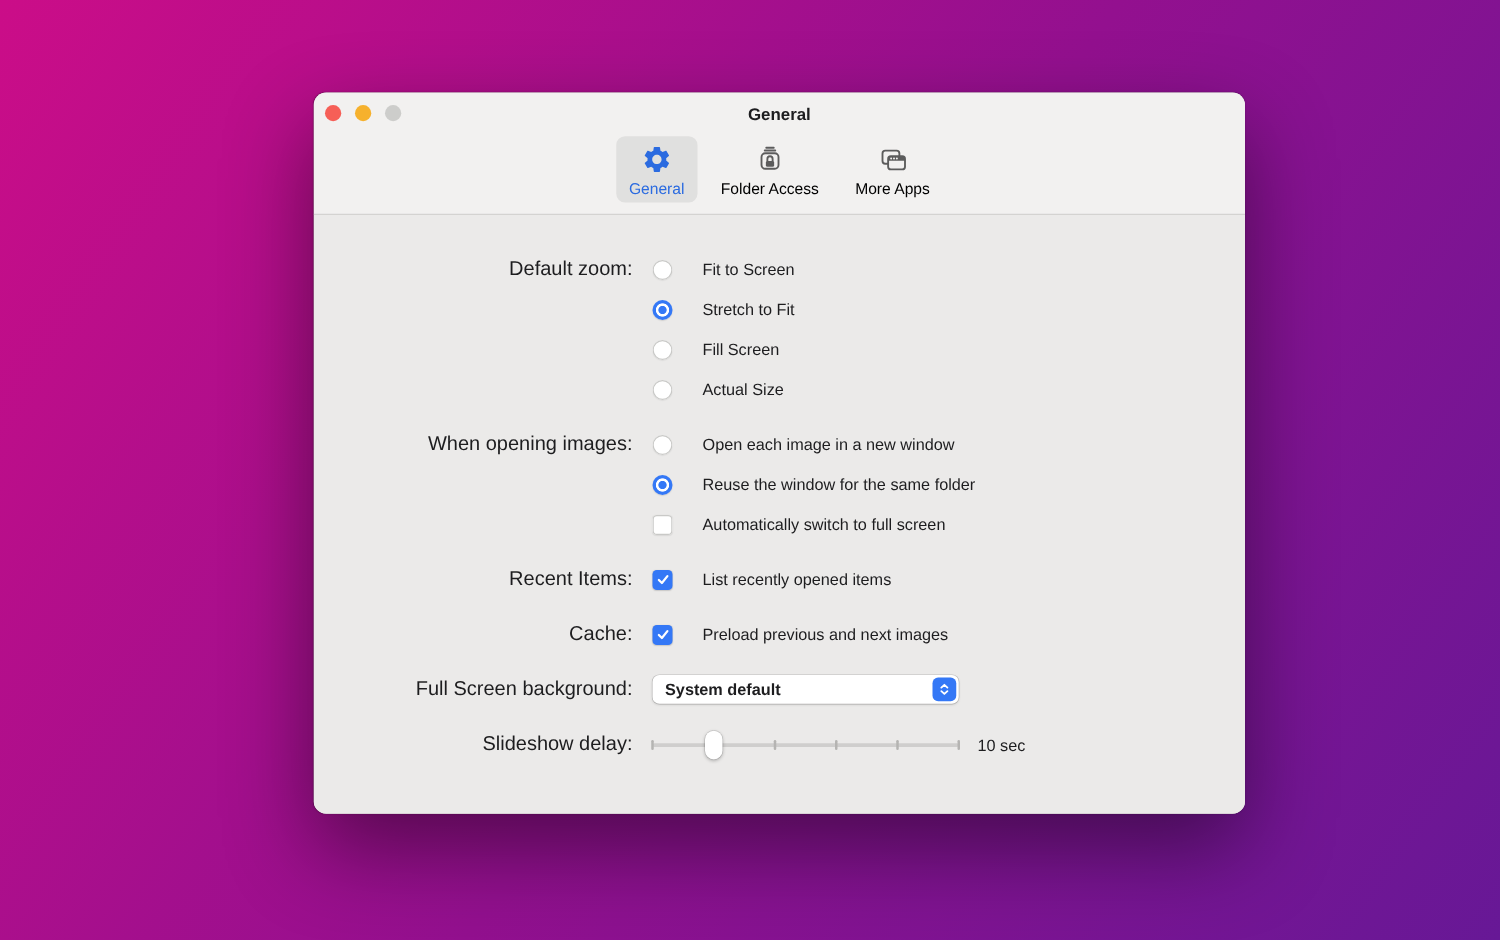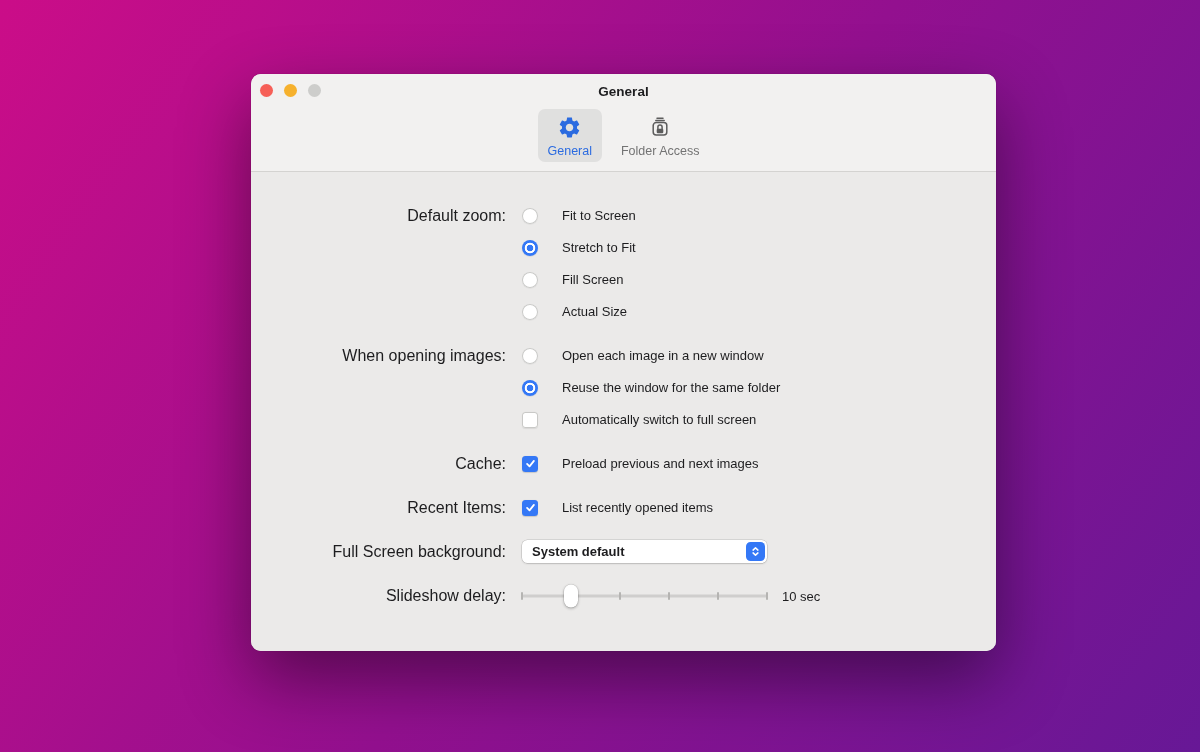--- a/index.html
+++ b/index.html
@@ -29,21 +29,21 @@
   .tl.gray   { background:var(--tl-gray,#cdcdcb); }
   .window-title { text-align:center; font-size:13.5px; font-weight:bold; line-height:36px; }
   .toolbar { height:63px; display:flex; justify-content:center; align-items:flex-start; gap:9px; padding-top:1px; }
   .tab {
     display:flex; flex-direction:column; align-items:center;
     padding:5px 10px 4px; border-radius:7px; cursor:default;
   }
   .tab.selected { background:rgba(0,0,0,.07); }
   .tab-icon { width:27px; height:27px; display:flex; align-items:center; justify-content:center; color:var(--icon-gray,#5c5c5c); }
   .tab.selected .tab-icon { color:var(--icon-blue,#2b6be0); }
-  .tab-label { font-size:12.5px; margin-top:3px; color:#737373; white-space:nowrap; }
+  .tab-label { font-size:12.5px; margin-top:3px; color:#000000; white-space:nowrap; }
   .tab.selected .tab-label { color:var(--icon-blue,#2b6be0); }
   
   .content { flex:1; padding:32px 0 0 36px; background:var(--window-body,#ebeae9); }
   .group { display:flex; margin-top:21px; }
   .group:first-child { margin-top:0; }
   .group-label { width:219px; min-width:219px; text-align:right; font-size:16px; line-height:23px; margin-right:16px; }
   .group-controls { display:flex; flex-direction:column; gap:9px; }
   .option-row { display:flex; align-items:center; height:23px; gap:24px; }
   .option-label { font-size:13px; }
   
@@ -125,20 +125,33 @@
               <path d="M10 3.2h6"></path>
               <path d="M8.8 5.4h8.4"></path>
               <rect x="6.2" y="7.6" width="13.6" height="12.4" rx="3"></rect>
               <path d="M10.9 14v-1.9a2.1 2.1 0 0 1 4.2 0V14"></path>
               <rect x="9.7" y="13.7" width="6.6" height="4.6" rx="1.2" fill="currentColor" stroke="none"></rect>
             </svg>
           </span>
           <span class="tab-label">Folder Access</span>
         </div>
 
+        <div class="tab">
+          <span class="tab-icon">
+            <svg width="26" height="26" viewBox="0 0 26 26" fill="none" stroke="currentColor" stroke-width="1.5">
+              <rect x="5" y="5.5" width="13.5" height="10.5" rx="2.2"></rect>
+              <rect x="9.5" y="10" width="13.5" height="10.5" rx="2.2" fill="var(--window-top,#f2f1f0)"></rect>
+              <path d="M9.5 13.6v-1.4a2.2 2.2 0 0 1 2.2-2.2h9.1a2.2 2.2 0 0 1 2.2 2.2v1.4z" fill="currentColor" stroke="none"></path>
+              <circle cx="11.9" cy="11.8" r=".8" fill="#f2f1f0" stroke="none"></circle>
+              <circle cx="14.2" cy="11.8" r=".8" fill="#f2f1f0" stroke="none"></circle>
+              <circle cx="16.5" cy="11.8" r=".8" fill="#f2f1f0" stroke="none"></circle>
+            </svg>
+          </span>
+          <span class="tab-label">More Apps</span>
+        </div>
       </div>
     </div>
 
     <div class="content">
 
       <div class="group">
         <div class="group-label">Default zoom:</div>
         <div class="group-controls">
           <div class="option-row">
             <span class="radio"></span>
@@ -173,43 +186,43 @@
           <div class="option-row">
             <span class="checkbox">
               
             </span>
             <span class="option-label">Automatically switch to full screen</span>
           </div>
         </div>
       </div>
 
       <div class="group">
-        <div class="group-label">Cache:</div>
+        <div class="group-label">Recent Items:</div>
         <div class="group-controls">
           <div class="option-row">
             <span class="checkbox checked">
               <svg width="13" height="13" viewBox="0 0 16 16" fill="none" stroke="#fff" stroke-width="2.2" stroke-linecap="round" stroke-linejoin="round">
                 <polyline points="3.8,8.6 6.8,11.6 12.2,4.8"></polyline>
               </svg>
             </span>
-            <span class="option-label">Preload previous and next images</span>
-          </div>
-        </div>
-      </div>
-
-      <div class="group">
-        <div class="group-label">Recent Items:</div>
+            <span class="option-label">List recently opened items</span>
+          </div>
+        </div>
+      </div>
+
+      <div class="group">
+        <div class="group-label">Cache:</div>
         <div class="group-controls">
           <div class="option-row">
             <span class="checkbox checked">
               <svg width="13" height="13" viewBox="0 0 16 16" fill="none" stroke="#fff" stroke-width="2.2" stroke-linecap="round" stroke-linejoin="round">
                 <polyline points="3.8,8.6 6.8,11.6 12.2,4.8"></polyline>
               </svg>
             </span>
-            <span class="option-label">List recently opened items</span>
+            <span class="option-label">Preload previous and next images</span>
           </div>
         </div>
       </div>
 
       <div class="group">
         <div class="group-label">Full Screen background:</div>
         <div class="group-controls">
           <div class="select">
             <span>System default</span>
             <span class="select-stepper">

